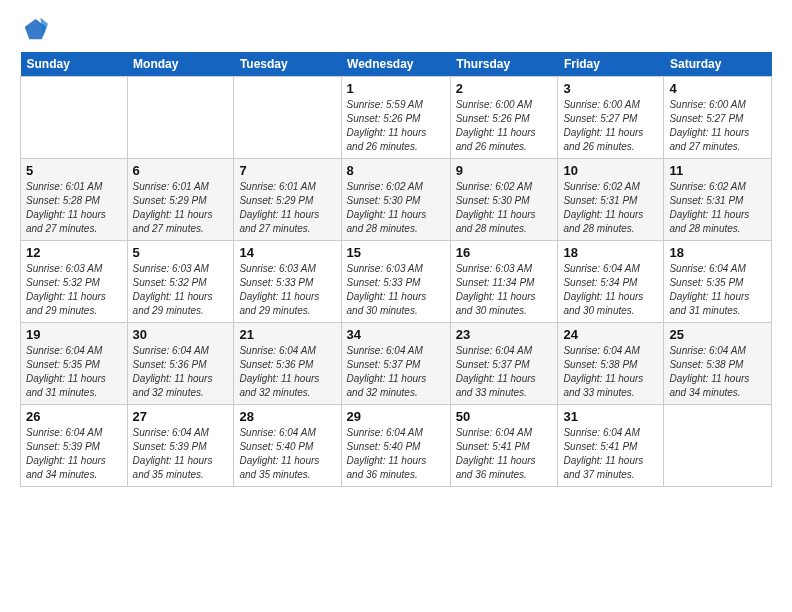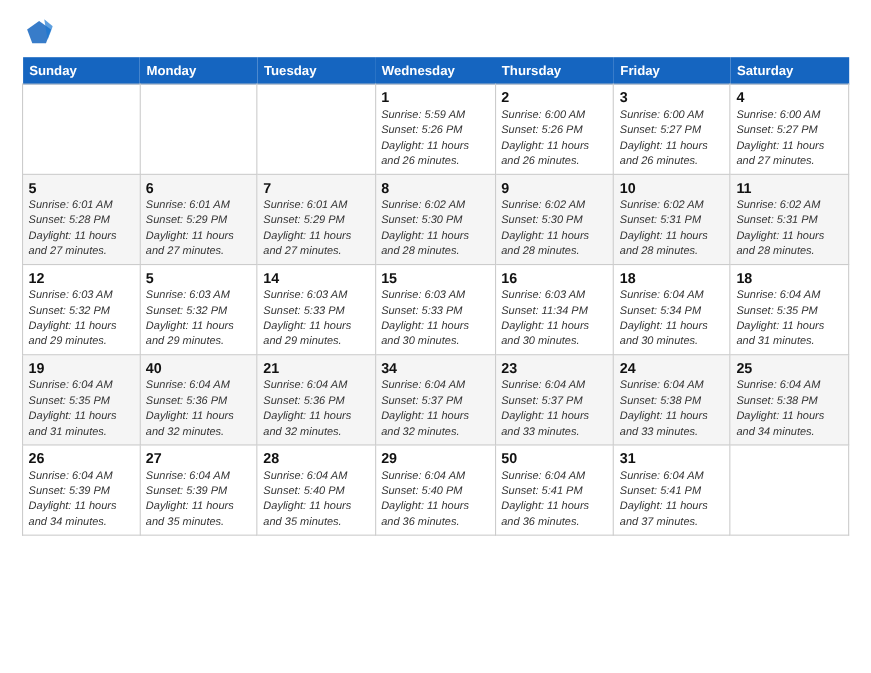--- a/index.html
+++ b/index.html
@@ -259,21 +259,21 @@
         </tr>
         <tr>
           <td>
             <span class="day-num">19</span>
             <div class="day-info">Sunrise: 6:04 AM
 Sunset: 5:35 PM
 Daylight: 11 hours
 and 31 minutes.</div>
           </td>
           <td>
-            <span class="day-num">40</span>
+            <span class="day-num">30</span>
             <div class="day-info">Sunrise: 6:04 AM
 Sunset: 5:36 PM
 Daylight: 11 hours
 and 32 minutes.</div>
           </td>
           <td>
             <span class="day-num">21</span>
             <div class="day-info">Sunrise: 6:04 AM
 Sunset: 5:36 PM
 Daylight: 11 hours

